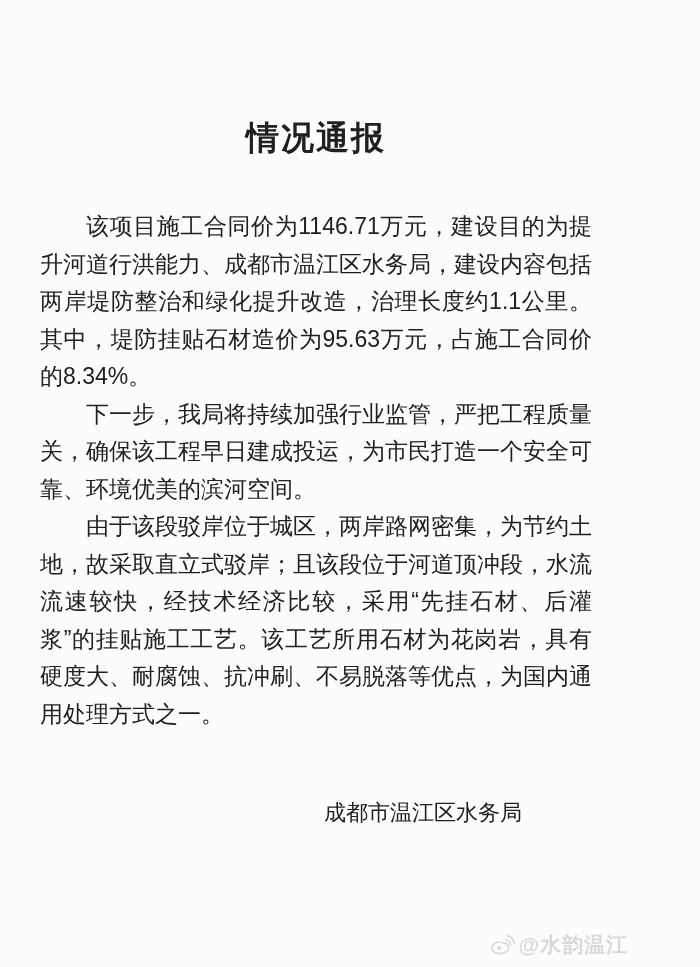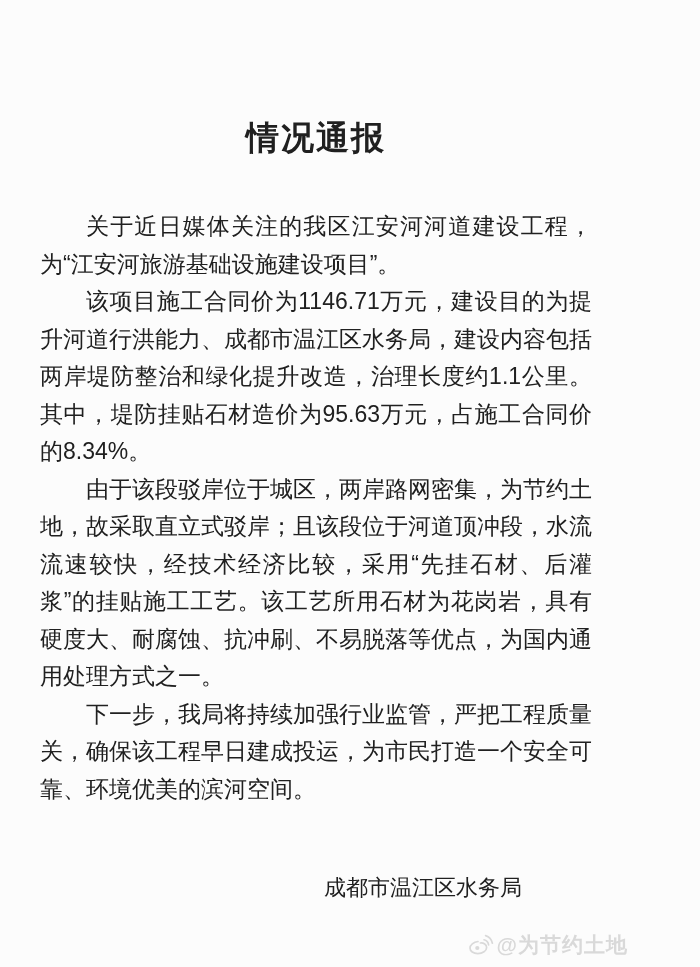--- a/index.html
+++ b/index.html
@@ -75,33 +75,32 @@
   }
 </style>
 </head>
 <body>
 
 <div class="page">
 
   <h1 class="title">情况通报</h1>
 
   <div class="content">
-    <p>关于近日媒体关注的我区江安河河道建设工程，为“江安河旅游基础设施建设项目”。</p>
     <p>该项目施工合同价为1146.71万元，建设目的为提升河道行洪能力、成都市温江区水务局，建设内容包括两岸堤防整治和绿化提升改造，治理长度约1.1公里。其中，堤防挂贴石材造价为95.63万元，占施工合同价的8.34%。</p>
+    <p>下一步，我局将持续加强行业监管，严把工程质量关，确保该工程早日建成投运，为市民打造一个安全可靠、环境优美的滨河空间。</p>
     <p>由于该段驳岸位于城区，两岸路网密集，为节约土地，故采取直立式驳岸；且该段位于河道顶冲段，水流流速较快，经技术经济比较，采用“先挂石材、后灌浆”的挂贴施工工艺。该工艺所用石材为花岗岩，具有硬度大、耐腐蚀、抗冲刷、不易脱落等优点，为国内通用处理方式之一。</p>
-    <p>下一步，我局将持续加强行业监管，严把工程质量关，确保该工程早日建成投运，为市民打造一个安全可靠、环境优美的滨河空间。</p>
   </div>
 
   <div class="sign-block">
     <div>成都市温江区水务局</div>
   </div>
 
   <div class="watermark">
     <svg class="wm-icon" viewBox="0 0 26 22" xmlns="http://www.w3.org/2000/svg">
       <path d="M10 7.5 C5.5 8 2 11 2 14 c0 3.3 3.4 5.6 7.8 5.6 c4.8 0 8.8-2.7 8.8-6.2 c0-2.9-2.9-4.7-6.2-4.4" fill="none" stroke="currentColor" stroke-width="1.7" stroke-linecap="round"></path>
       <circle cx="9.3" cy="14" r="2.1" fill="currentColor"></circle>
       <path d="M16 5.8 a6.2 6.2 0 0 1 4.6 5" fill="none" stroke="currentColor" stroke-width="1.7" stroke-linecap="round"></path>
       <path d="M17.6 1.6 a10.5 10.5 0 0 1 6.8 7.6" fill="none" stroke="currentColor" stroke-width="1.7" stroke-linecap="round"></path>
     </svg>
-    <span>@为节约土地</span>
+    <span>@水韵温江</span>
   </div>
 
 </div>
 
 </body></html>

